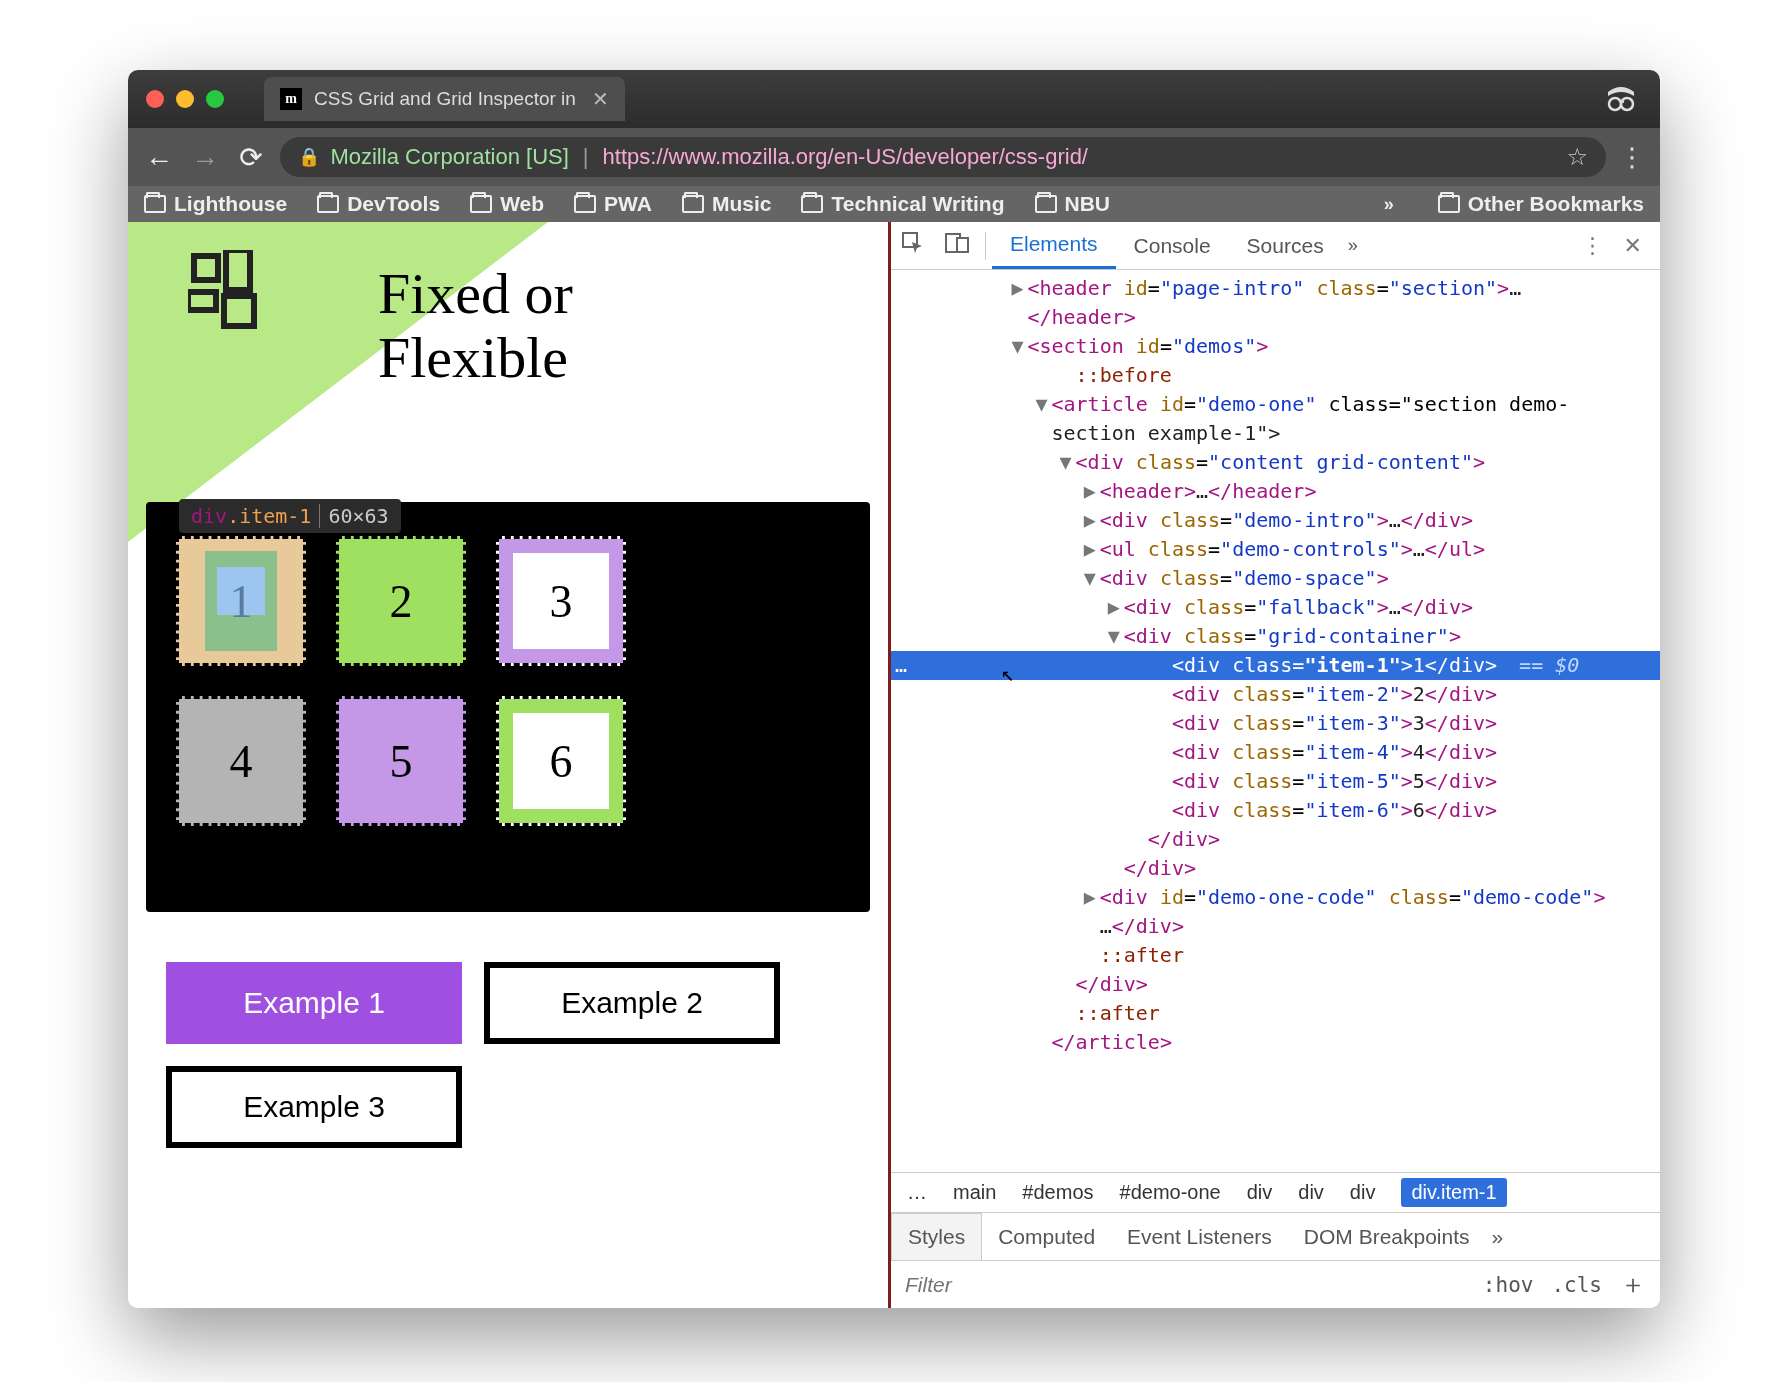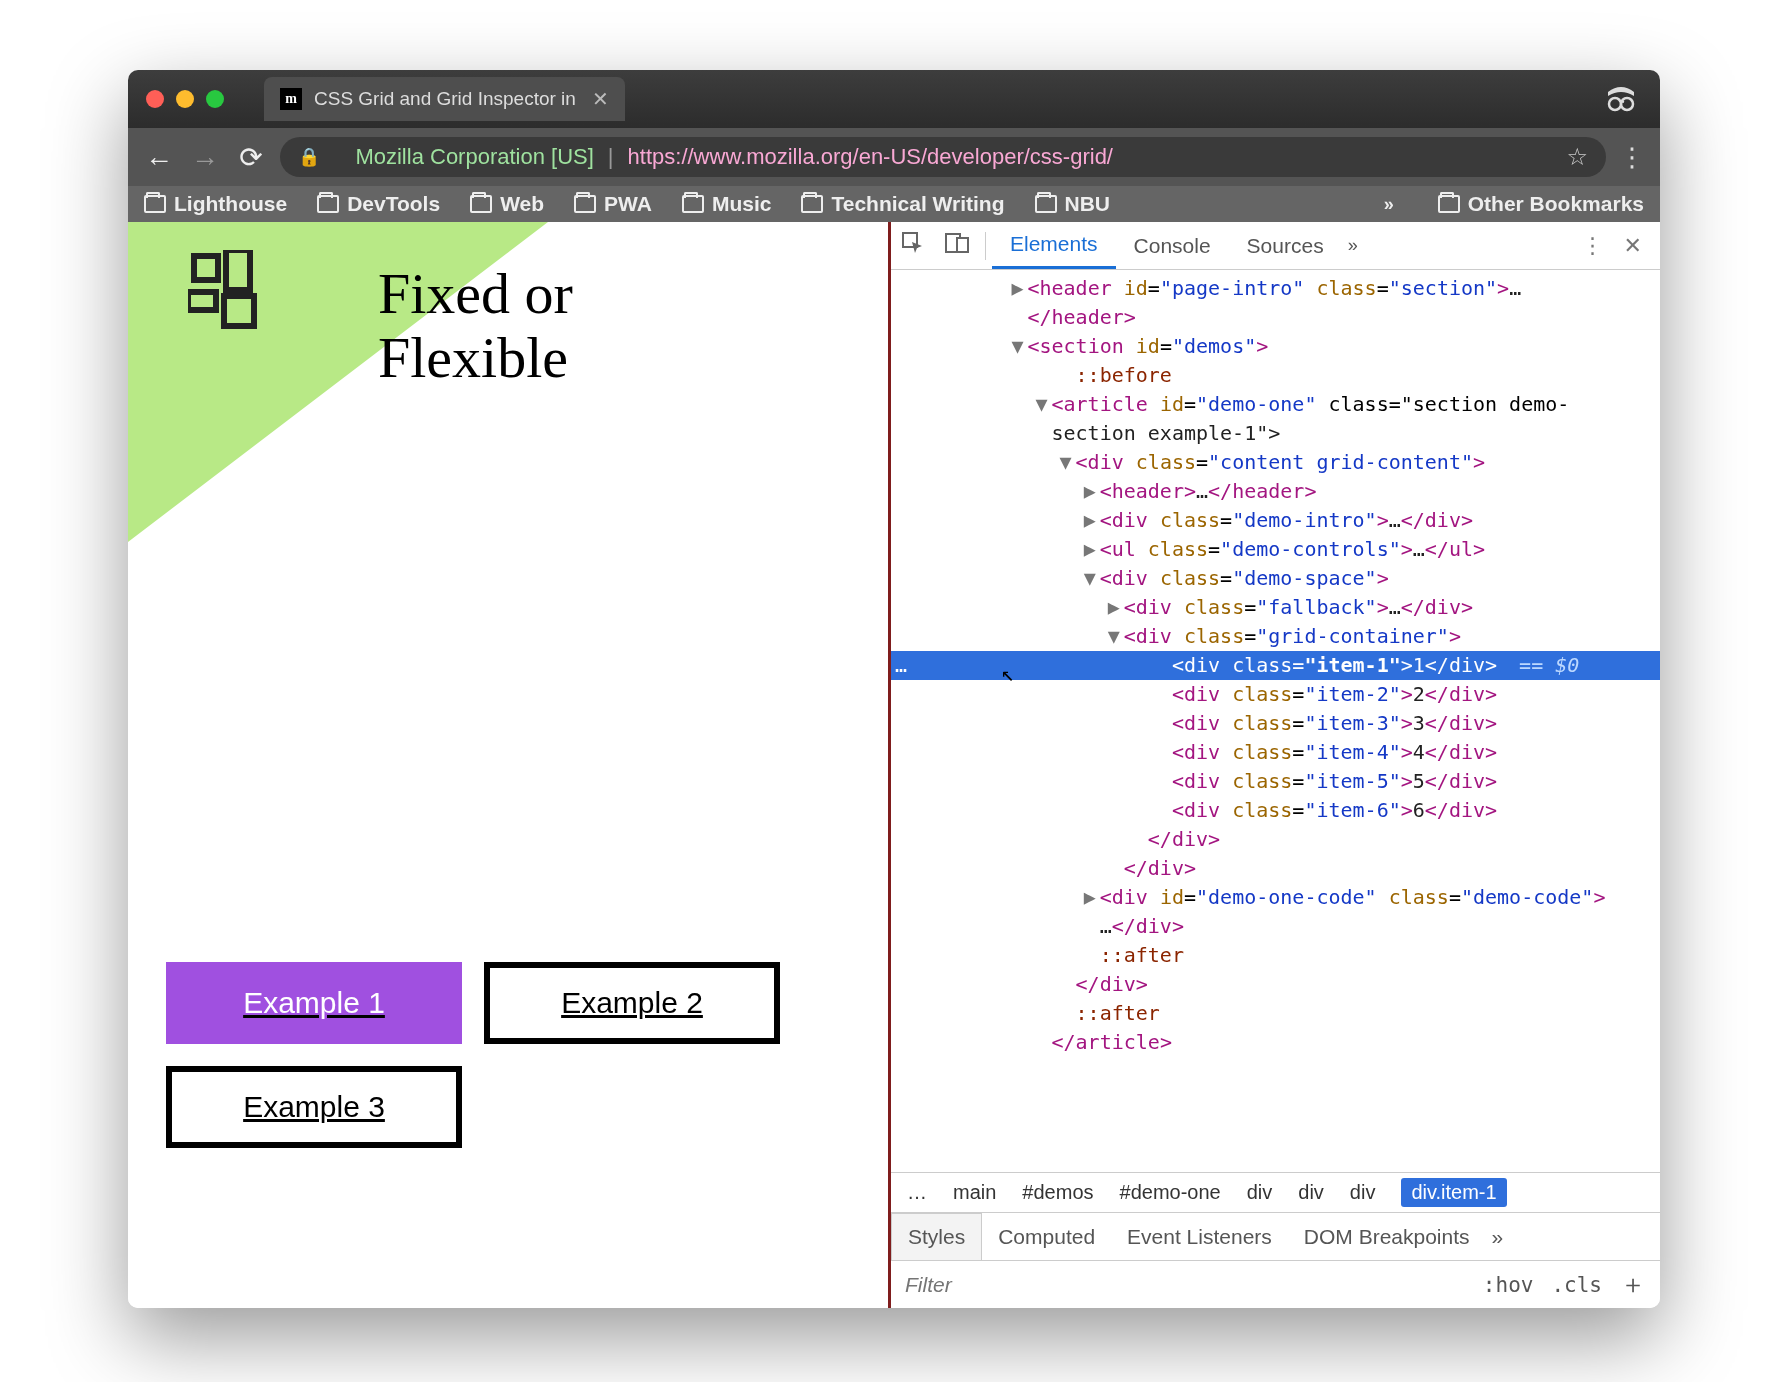--- a/index.html
+++ b/index.html
@@ -17,21 +17,21 @@
   .tab { margin-left:40px; height:44px; background:#4e4e4e; border-radius:8px 8px 0 0; display:flex; align-items:center; padding:0 16px; gap:12px; color:#ddd; font-size:19px; }
   .tab .favicon { width:22px; height:22px; background:#000; color:#fff; font-weight:bold; font-size:14px; display:flex; align-items:center; justify-content:center; font-family: serif;}
   .tab .close-x { font-size:20px; color:#bbb; margin-left:4px; }
   .incognito { position:absolute; right:22px; top:12px; color:#ddd; }
   
   .toolbar { height:58px; background:#545454; display:flex; align-items:center; padding:0 14px; gap:12px; color:#ccc; }
   .toolbar .nav-btn { width:34px; text-align:center; font-size:28px; color:#999; }
   .toolbar .nav-btn.active { color:#eee; }
   .addr { flex:1; height:40px; background:#3a3a3a; border-radius:20px; display:flex; align-items:center; padding:0 18px; color:#ccc; font-size:22px; gap:10px; }
   .addr .lock { font-size:18px; }
-  .addr .org { color:#9fe29f;margin-left:25px; }
+  .addr .org { color:#9fe29f; }
   .addr .sep { color:#999; margin:0 4px; }
   .addr .url { color:#f9a8d4;text-align:right; }
   .addr .star { margin-left:auto; font-size:24px; color:#ccc; }
   .menu-dots { width:28px; font-size:26px; color:#ddd; text-align:center; }
   
   .bookmarks { height:36px; background:#656565; display:flex; align-items:center; padding:0 16px; gap:30px; color:#eee; font-size:21px; font-weight:600; }
   .bm { display:flex; align-items:center; gap:8px; }
   .bm .fold { width:22px; height:18px; border:2px solid #eee; border-radius:2px; position:relative; }
   .bm .fold::before{content:"";position:absolute;top:-5px;left:0;width:10px;height:4px;border:2px solid #eee;border-bottom:none;border-radius:2px 2px 0 0;}
   .bookmarks .chev { margin-left:auto; margin-right:14px; font-size:18px;}
@@ -43,21 +43,21 @@
   .page .logo svg { width:100%; height:100%; }
   .page h1 { position:absolute; top:40px; left:250px; font-family: Georgia, "Times New Roman", serif; font-weight:400; font-size:58px; line-height:1.1; }
   .demo-wrap { position:absolute; top:280px; left:18px; width:724px; height:410px; background:#000; border-radius:4px; padding:34px 30px; }
   .grid { display:grid; grid-template-columns: repeat(3, 130px); grid-auto-rows:130px; gap:30px; }
   .cell { border:3px dashed #000; display:flex; align-items:center; justify-content:center; font-size:46px; font-family: Georgia, serif; position:relative; }
   .c1{background:#e8c99a;} .c1 .inner{position:absolute; inset:12px calc(50% - 36px); background:#8bbf8b; } .c1 .inner2{position:absolute; top:28px;left:calc(50% - 24px);width:48px;height:48px;background:#9cc5f0;}
   .c2{background:#a0e060;} .c3{background:#fff; outline:14px solid #c498e6; outline-offset:-17px;}
   .c4{background:#b4b4b4;} .c5{background:#c498e6;} .c6{background:#fff; outline:14px solid #a0e060; outline-offset:-17px;}
   .tooltip { position:absolute; top:-40px; left:0; background:#2b2b2b; color:#eee; font-family:monospace; font-size:20px; padding:5px 12px; border-radius:4px; white-space:nowrap; }
   .tooltip .cls{color:#f0a050;} .tooltip .dim{color:#ccc; border-left:1px solid #777; margin-left:8px; padding-left:8px;}
-  .examples { position:absolute; top:740px; left:38px; display:flex; flex-wrap:wrap; gap:22px; width:700px;text-decoration:underline; }
+  .examples { position:absolute; top:740px; left:38px; display:flex; flex-wrap:wrap; gap:22px; width:700px; }
   .ex-btn { width:296px; height:82px; border:6px solid #000; display:flex; align-items:center; justify-content:center; font-size:30px; }
   .ex-btn.active { background:#a050e0; border-color:#a050e0; color:#fff; }
   
   .devtools { flex:1; display:flex; flex-direction:column; border-left:3px solid #7f1d1d; background:#fff; }
   .dt-tabs { height:48px; display:flex; align-items:center; border-bottom:1px solid #ccc; font-size:21px; color:#555; }
   .dt-tabs .ico { width:44px; text-align:center; font-size:20px; color:#666; }
   .dt-tabs .sepv { width:1px; height:28px; background:#ccc; margin:0 6px; }
   .dt-tabs .t { padding:0 18px; height:100%; display:flex; align-items:center; }
   .dt-tabs .t.active { color:#1a6fd6; border-bottom:3px solid #1a6fd6; }
   .dt-tabs .more { margin-left:6px; font-size:18px; }
@@ -167,20 +167,35 @@
       <div class="logo">
         <svg viewBox="0 0 80 80">
             <rect x="6" y="6" width="24" height="24" fill="none" stroke="#222" stroke-width="6"></rect>
             <rect x="38" y="0" width="24" height="40" fill="none" stroke="#222" stroke-width="6"></rect>
             <rect x="0" y="42" width="28" height="18" fill="none" stroke="#222" stroke-width="6"></rect>
             <rect x="36" y="46" width="30" height="30" fill="none" stroke="#222" stroke-width="6"></rect>
           </svg>
       </div>
       <h1 id="page-h1">Fixed or<br>Flexible</h1>
 
+      <div class="demo-wrap">
+        <div class="grid" id="demo-grid">
+            <div class="cell c1">
+              <div class="inner"></div>
+              <div class="inner2"></div>
+              <div class="tooltip"><span class="tag">div</span><span class="cls">.item-1</span><span class="dim">60×63</span></div>
+              <span style="position:relative;z-index:2;color:#5a7ba0;">1</span>
+            </div>
+            <div class="cell c2">2</div>
+            <div class="cell c3">3</div>
+            <div class="cell c4">4</div>
+            <div class="cell c5">5</div>
+            <div class="cell c6">6</div>
+          </div>
+      </div>
 
       <div class="examples" id="examples">
           <div class="ex-btn active">Example 1</div>
           <div class="ex-btn">Example 2</div>
           <div class="ex-btn">Example 3</div>
         </div>
     </div>
 
     <div class="devtools">
       <div class="dt-tabs">

